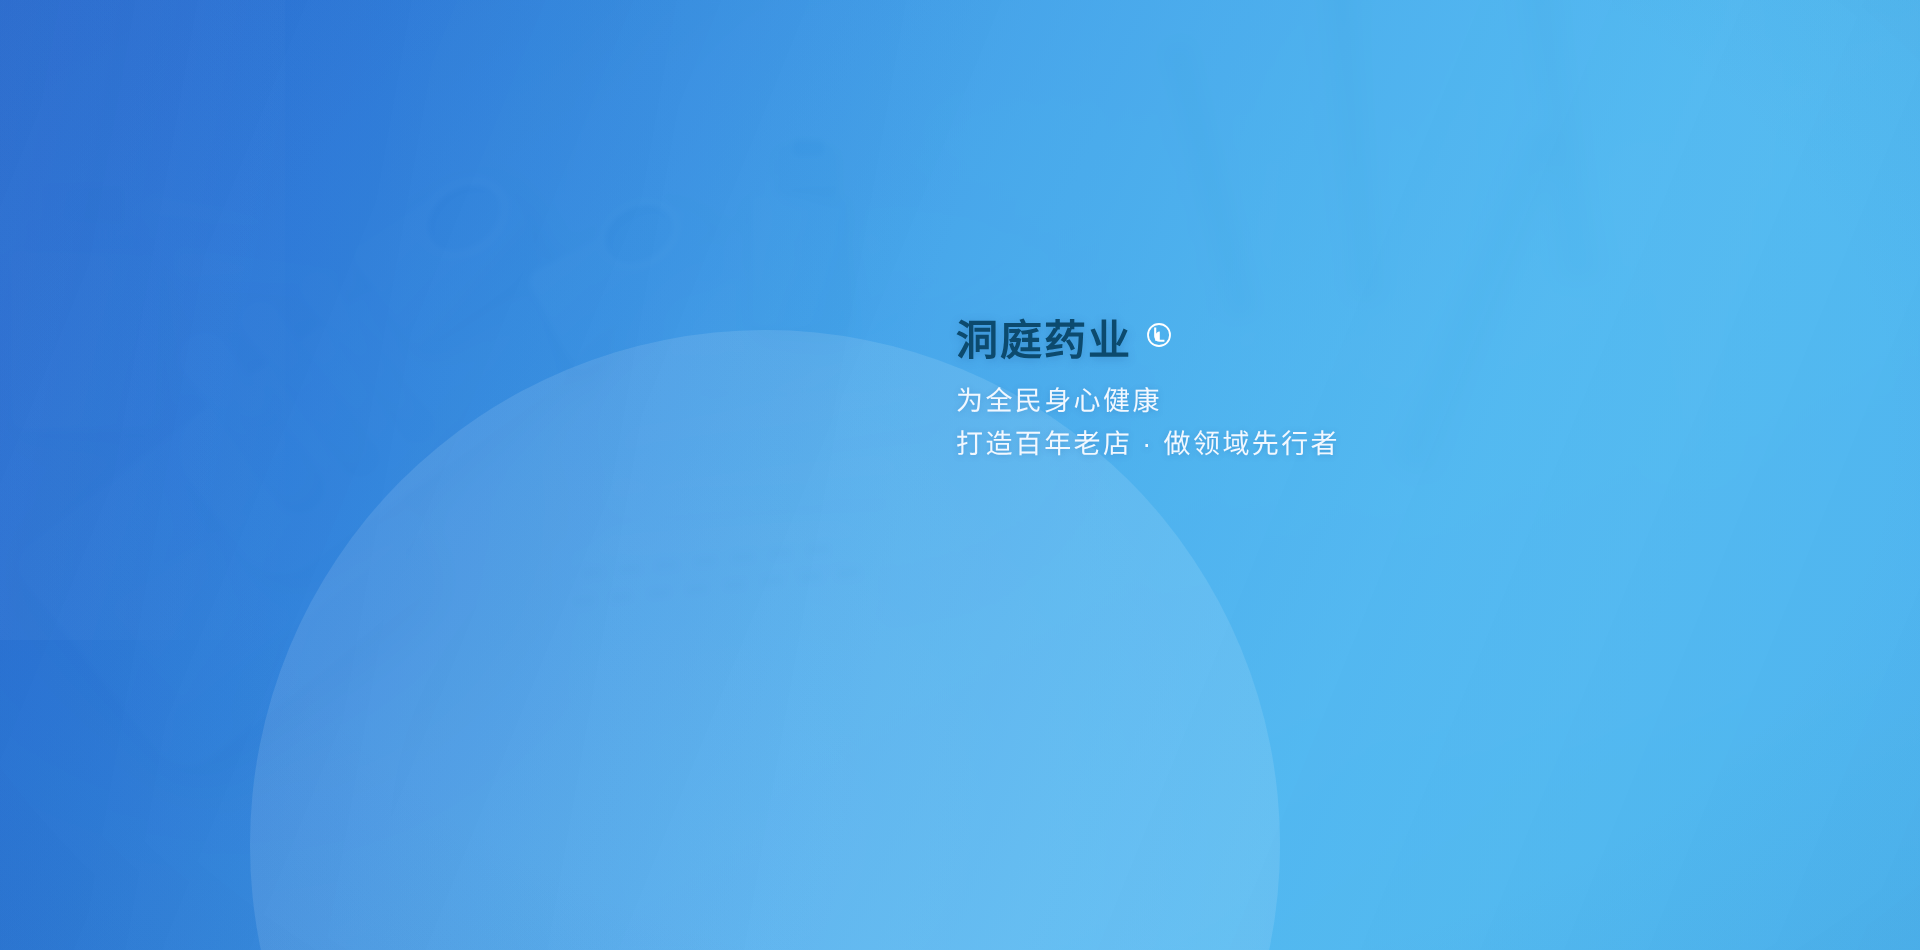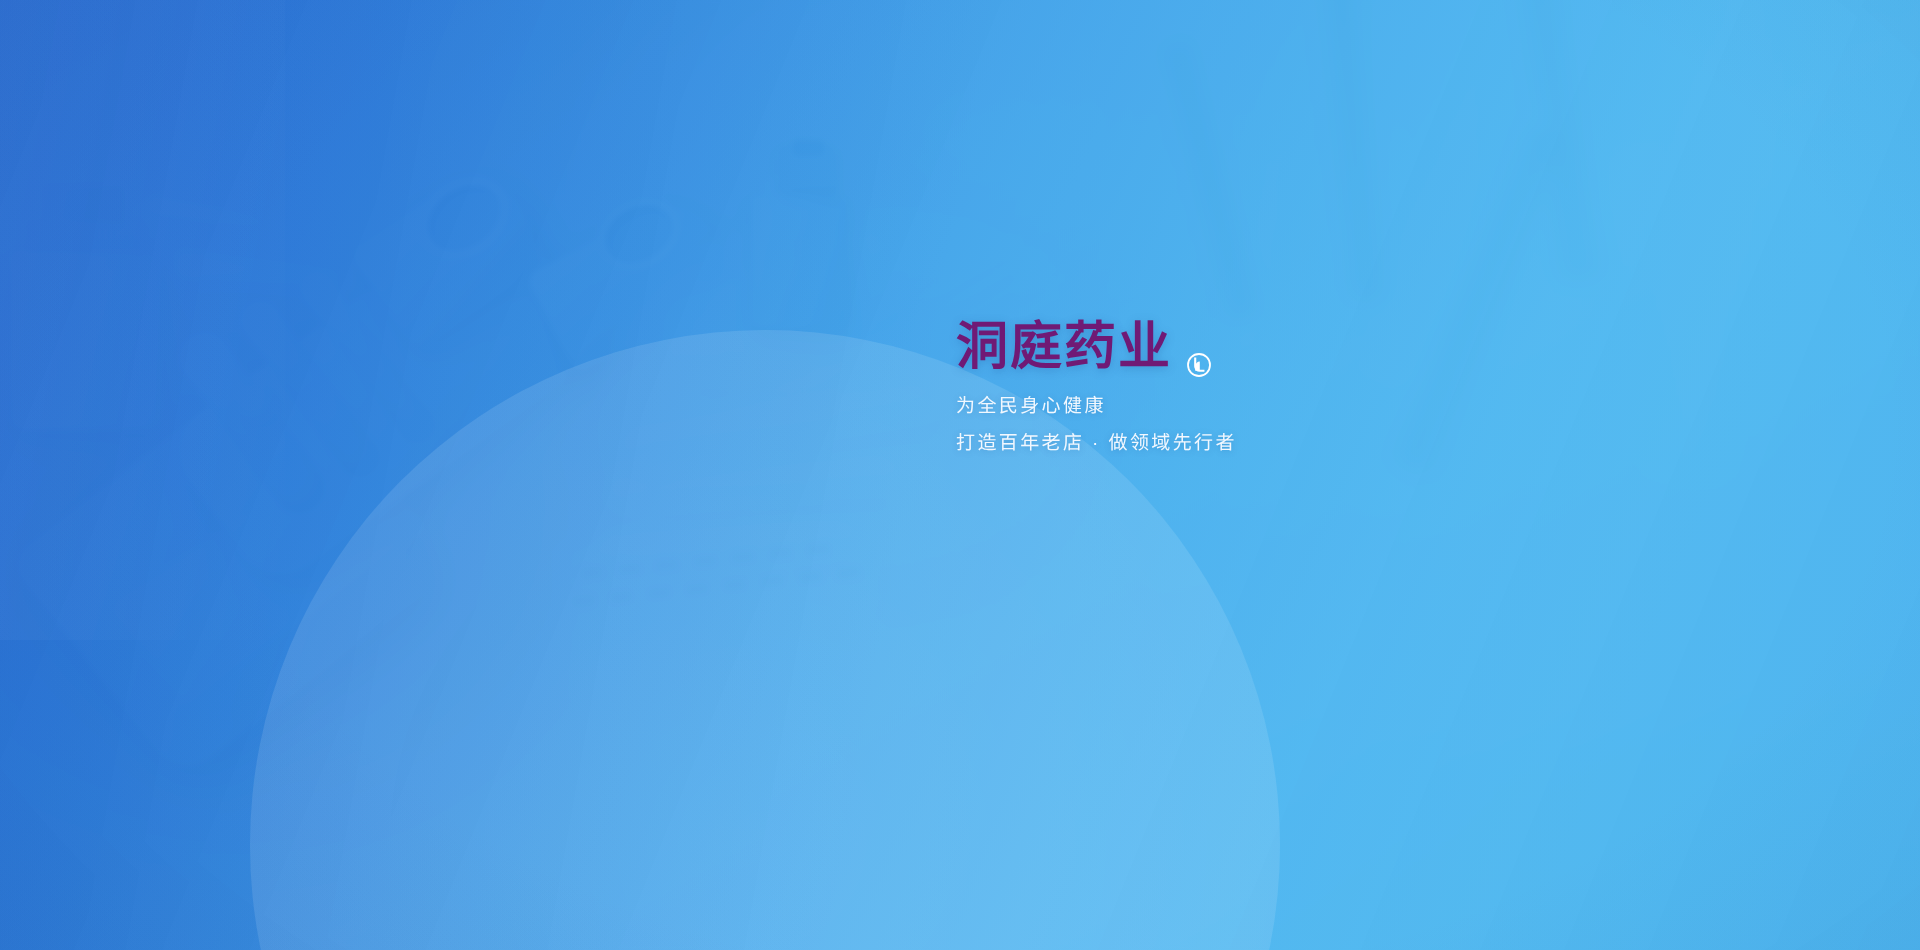--- a/index.html
+++ b/index.html
@@ -272,25 +272,25 @@
 
   
   .hero-copy {
     position: absolute;
     left: 956px;
     top: 318px;
     width: 760px;
   }
   .hero-title {
     display: flex;
-    align-items: flex-end;
-    font-size: 52px;
+    align-items: flex-start;
+    font-size: 42px;
     line-height: 1.08;
     font-weight: 700;
-    color: #701a75;
+    color: #0c4a6e;
     letter-spacing: 2px;
     text-shadow: 0 2px 10px rgba(18,70,140,0.28);
     white-space: nowrap;
   }
   .title-part { display: inline-block; }
 
   .tm-badge {
     display: inline-flex;
     align-items: center;
     justify-content: center;
@@ -298,29 +298,29 @@
     height: 26px;
     flex: 0 0 26px;
     margin: 0 16px 0 14px;
     position: relative;
     top: 4px;
   }
   .tm-badge svg { display: block; }
 
   .hero-sub {
     margin-top: 18px;
-    font-size: 19px;
+    font-size: 27px;
     line-height: 1.52;
     color: #f2f8ff;
     letter-spacing: 2.4px;
     font-weight: 400;
     text-shadow: 0 1px 6px rgba(18,70,140,0.26);
     white-space: nowrap;
   }
-  .hero-sub .line2 { margin-top: 8px; }
+  .hero-sub .line2 { margin-top: 2px; }
 </style>
 </head>
 <body>
 
 <div class="stage">
 
   <div class="bg-photo">
     <div class="photo-base"></div>
 
     <div class="fold f1"></div>

